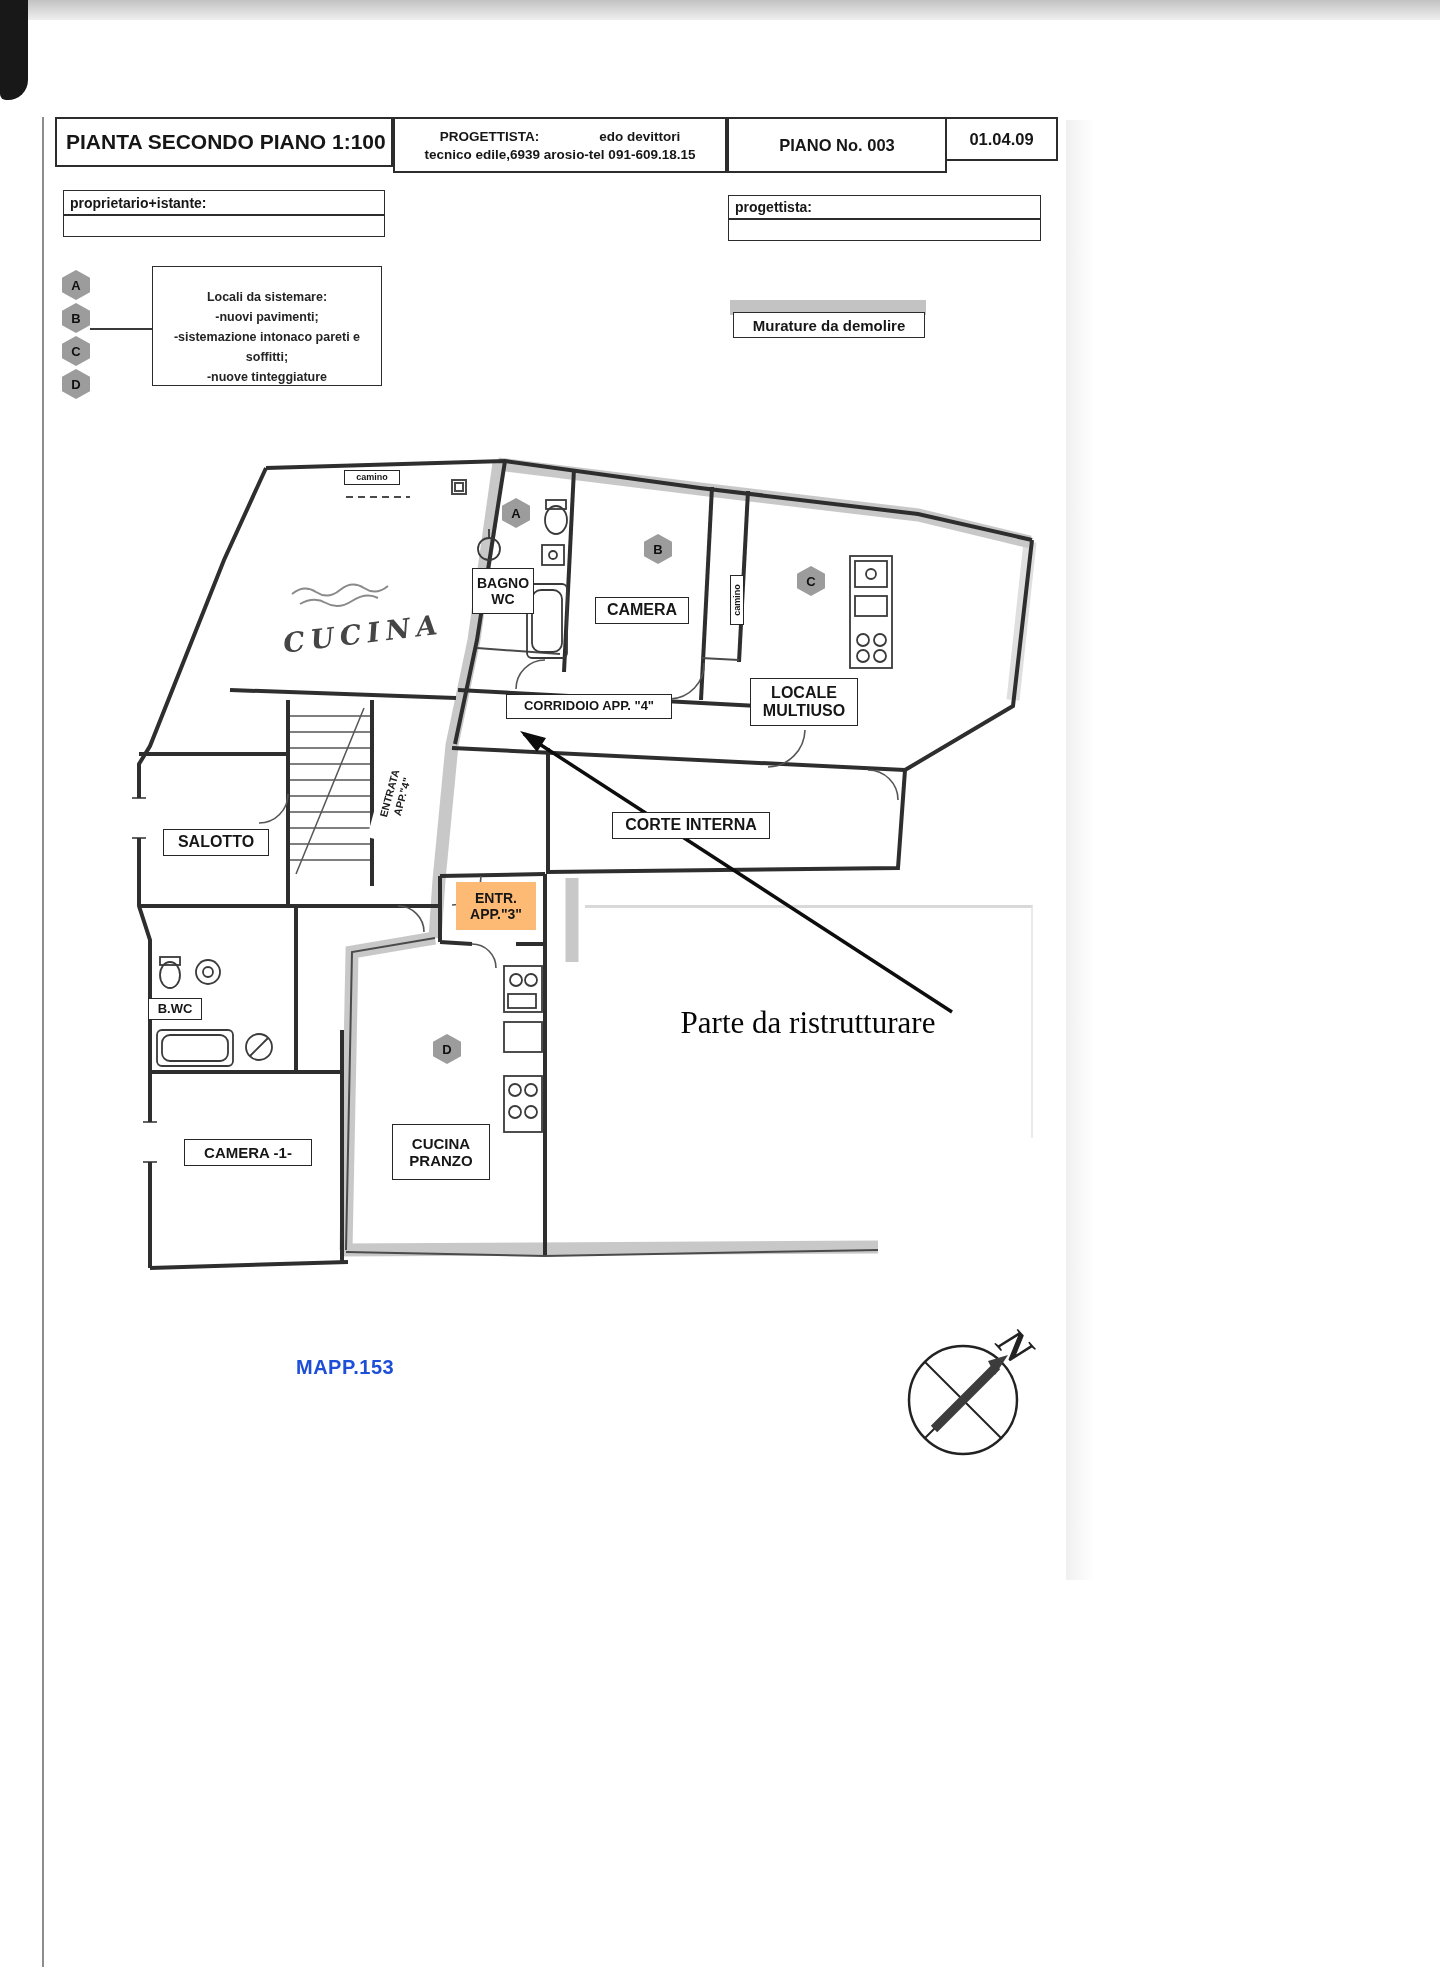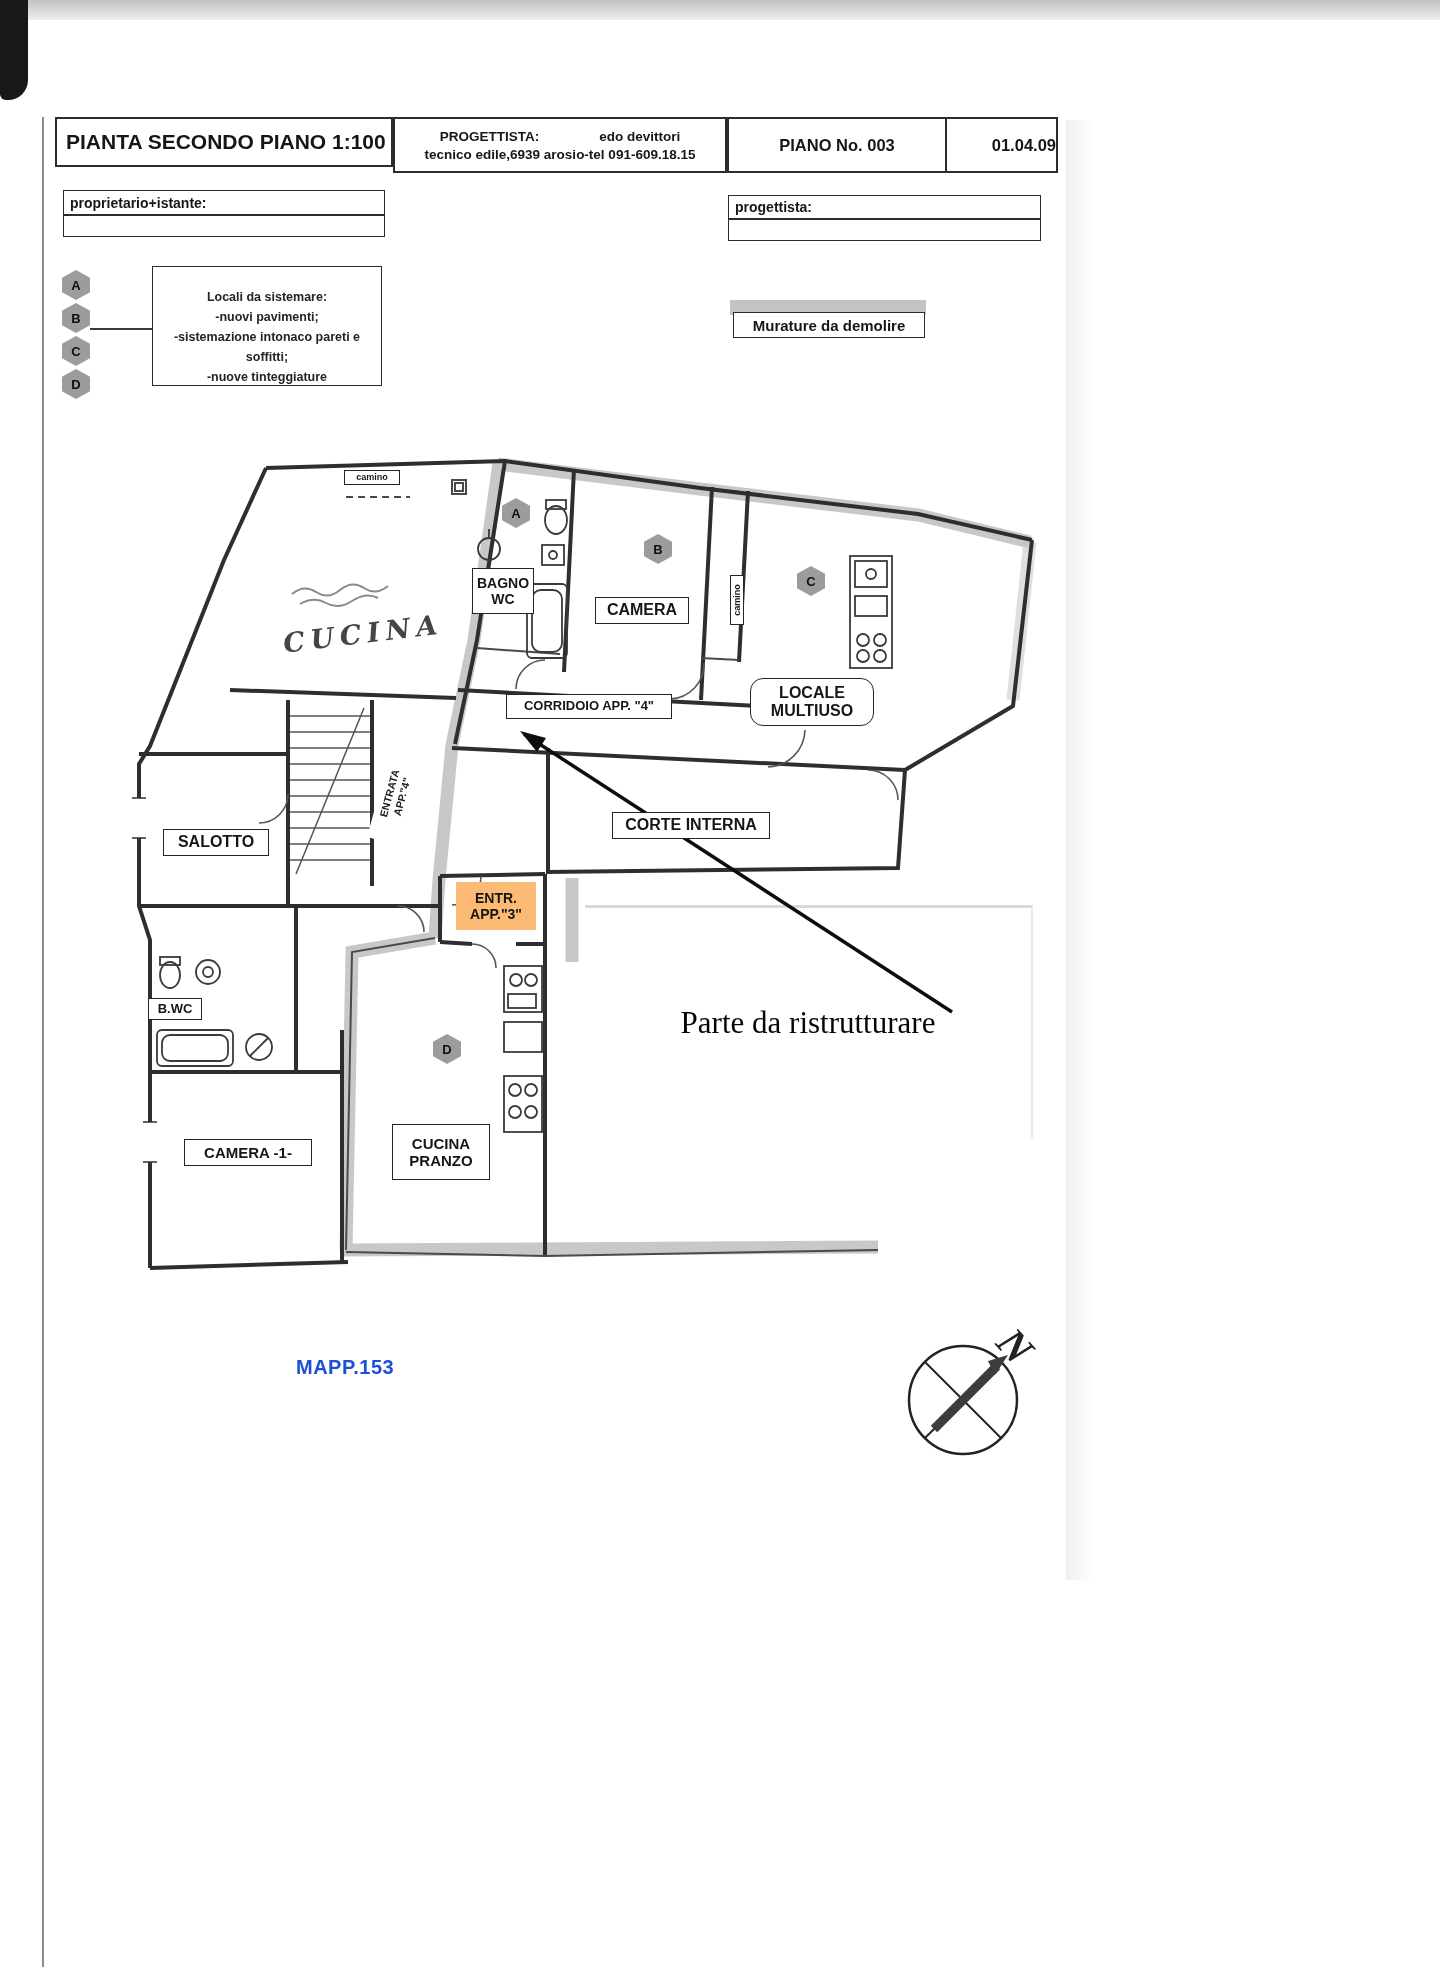--- a/index.html
+++ b/index.html
@@ -187,21 +187,21 @@
     <span>PROGETTISTA:</span>
     <span>edo devittori</span>
   </div>
   <div>tecnico edile,6939 arosio-tel 091-609.18.15</div>
 </div>
 
 <div class="bx" style="left:727px;top:117px;width:220px;height:56px;font-size:16.5px;">
   <span>PIANO No. 003</span>
 </div>
 
-<div class="bx" style="left:947px;top:117px;width:111px;height:56px;font-size:16.5px;border-left:none;justify-content:flex-end;">
+<div class="bx" style="left:947px;top:117px;width:111px;height:44px;font-size:16.5px;border-left:none;">
   <span>01.04.09</span>
 </div>
 
 <div class="bx thin" style="left:63px;top:190px;width:322px;height:25px;font-size:14px;justify-content:flex-start;padding-left:6px;">
   <span>proprietario+istante:</span>
 </div>
 <div class="bx thin" style="left:63px;top:215px;width:322px;height:22px;"></div>
 
 <div class="bx thin" style="left:728px;top:195px;width:313px;height:24px;font-size:14px;justify-content:flex-start;padding-left:6px;">
   <span>progettista:</span>
@@ -250,21 +250,21 @@
 </div>
 
 <div class="planlbl" style="left:595px;top:597px;width:94px;height:27px;font-size:16px;">
   <span>CAMERA</span>
 </div>
 
 <div class="planlbl vertlbl" style="left:712px;top:593px;width:50px;height:14px;font-size:9px;border-width:1px;">
   <span>camino</span>
 </div>
 
-<div class="planlbl" style="left:750px;top:678px;width:124px;height:48px;font-size:16px;border-radius:13px;">
+<div class="planlbl" style="left:750px;top:678px;width:108px;height:48px;font-size:16px;">
   <span>LOCALE</span>
   <span>MULTIUSO</span>
 </div>
 
 <div class="planlbl" style="left:506px;top:694px;width:166px;height:25px;font-size:13px;">
   <span>CORRIDOIO APP. "4"</span>
 </div>
 
 <div class="rotent">
   <span>ENTRATA</span>

